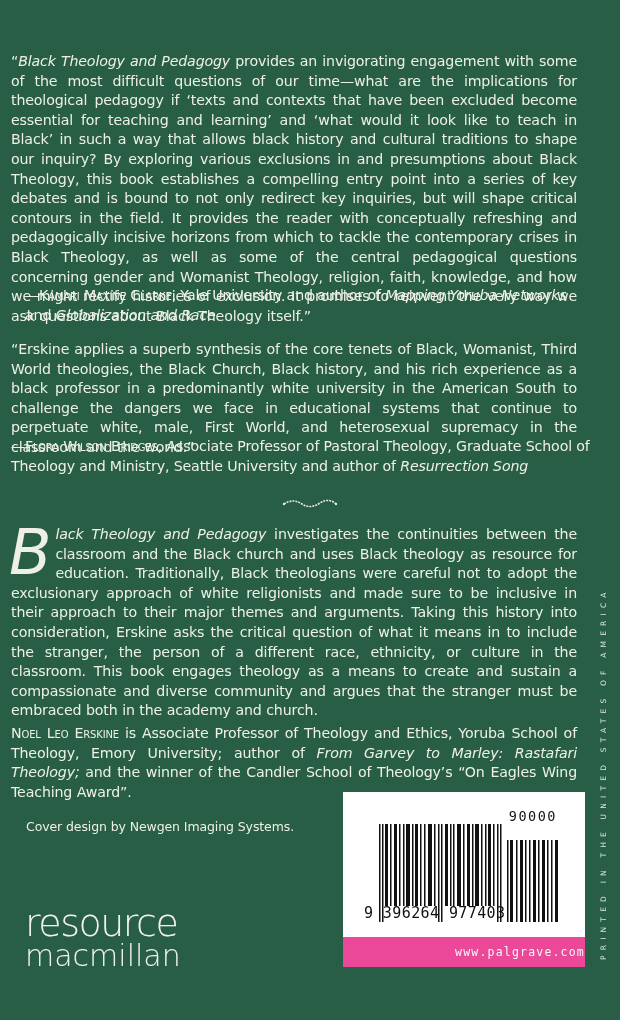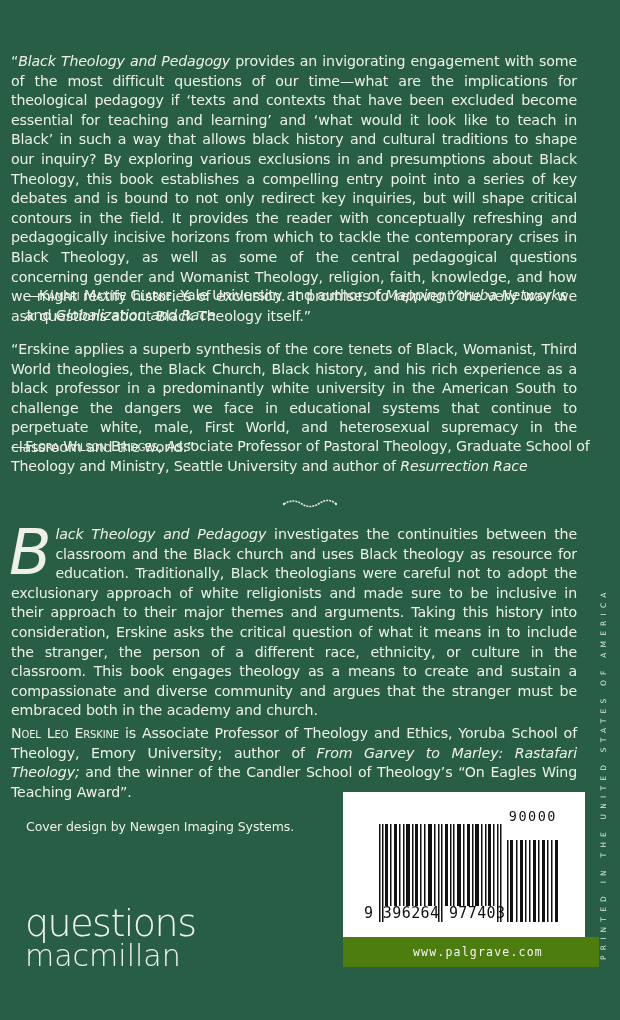--- a/index.html
+++ b/index.html
@@ -60,23 +60,23 @@
   }
   .barcode-box .ean {
     position: absolute; left: 21px; top: 112px;
     font-family: "DejaVu Sans Mono", monospace; font-size: 15px; color: #111;
     letter-spacing: 0.4px;
   }
   .barcode-box svg.bars { position: absolute; left: 36px; top: 32px; }
   .barcode-box svg.bars2 { position: absolute; left: 164px; top: 48px; }
   .barcode-box .url-band {
     position: absolute; left: 0; bottom: 0; width: 242px; height: 30px;
-    background: #4d7c0f; color: #F7F7F5;
+    background: #ec4899; color: #F7F7F5;
     font-family: "DejaVu Sans Mono", monospace; font-size: 11.5px;
-    text-align: center; line-height: 30px; letter-spacing: 1.2px; padding-left: 14px;
+    text-align: right; line-height: 30px; letter-spacing: 1.2px;
   }
   .vertical {
     position: absolute; left: 599px; top: 960px;
     transform: rotate(-90deg); transform-origin: 0 0;
     font-size: 7.5px; letter-spacing: 5.2px; color: #DDE6DD;
     white-space: nowrap;
   }
 </style>
 </head>
 <body>
@@ -85,41 +85,41 @@
   <span>“</span><i>Black Theology and Pedagogy</i><span> provides an invigorating engagement with some of the most difficult questions of our time—what are the implications for theological pedagogy if ‘texts and contexts that have been excluded become essential for teaching and learning’ and ‘what would it look like to teach in Black’ in such a way that allows black history and cultural traditions to shape our inquiry? By exploring various exclusions in and presumptions about Black Theology, this book establishes a compelling entry point into a series of key debates and is bound to not only redirect key inquiries, but will shape critical contours in the field. It provides the reader with conceptually refreshing and pedagogically incisive horizons from which to tackle the contemporary crises in Black Theology, as well as some of the central pedagogical questions concerning gender and Womanist Theology, religion, faith, knowledge, and how we might rectify histories of exclusion. It promises to reinvent the very way we ask questions about Black Theology itself.”</span>
 </div>
 <div class="attr" style="top:286px;">
   <span>—</span><span class="sc">Kamari Maxine Clarke</span><span>, Yale University and author of </span><i>Mapping Yoruba Networks</i><span> and </span><i>Globalization and Race</i>
 </div>
 
 <div class="block" style="top:340px;">
   <span>“Erskine applies a superb synthesis of the core tenets of Black, Womanist, Third World theologies, the Black Church, Black history, and his rich experience as a black professor in a predominantly white university in the American South to challenge the dangers we face in educational systems that continue to perpetuate white, male, First World, and heterosexual supremacy in the classroom and the world.”</span>
 </div>
 <div class="attr" style="top:437px; width:580px;">
-  <span>—</span><span class="sc">Flora Wilson Bridges</span><span>, Associate Professor of Pastoral Theology, Graduate School of Theology and Ministry,  Seattle University and author of </span><i>Resurrection Race</i>
+  <span>—</span><span class="sc">Flora Wilson Bridges</span><span>, Associate Professor of Pastoral Theology, Graduate School of Theology and Ministry,  Seattle University and author of </span><i>Resurrection Song</i>
 </div>
 
 <svg class="ornament" viewBox="0 0 60 14">
   <path d="M4 8 C10 4, 16 4, 22 8 S 34 11, 40 7 S 52 4, 56 8" fill="none" stroke="#E6EBE2" stroke-width="1.6" stroke-dasharray="2 1"></path>
   <circle cx="4" cy="8" r="1.2" fill="#E6EBE2"></circle>
   <circle cx="56" cy="8" r="1.2" fill="#E6EBE2"></circle>
 </svg>
 
 <div class="block" style="top:525px;">
   <span class="dropcap">B</span><i>lack Theology and Pedagogy</i><span> investigates the continuities between the classroom and the Black church and uses Black theology as resource for education. Traditionally, Black theologians were careful not to adopt the exclusionary approach of white religionists and made sure to be inclusive in their approach to their major themes and arguments. Taking this history into consideration, Erskine asks the critical question of what it means in to include the stranger, the person of a different race, ethnicity, or culture in the classroom.  This book engages theology as a means to create and sustain a compassionate and diverse community and argues that the stranger must be embraced both in the academy and church.</span>
 </div>
 
 <div class="block" style="top:724px;">
   <span class="sc">Noel Leo Erskine</span><span> is Associate Professor of Theology and Ethics, Yoruba School of Theology, Emory University; author of </span><i>From Garvey to Marley: Rastafari Theology;</i><span> and the winner of the Candler School of Theology’s “On Eagles Wing Teaching Award”.</span>
 </div>
 
 <div class="cover-credit">Cover design by Newgen Imaging Systems.</div>
 
 <div class="logo">
-  <div class="l1">questions</div>
+  <div class="l1">resource</div>
   <div class="l2">macmillan</div>
 </div>
 
 <div class="barcode-box">
   <div class="addon">90000</div>
   <svg class="bars" width="126" height="98" viewBox="0 0 126 98">
     <g fill="#111">
       <rect x="0" y="0" width="1.5" height="98"></rect>
         <rect x="3" y="0" width="1.5" height="98"></rect>
       <rect x="6" y="0" width="3" height="82"></rect>

